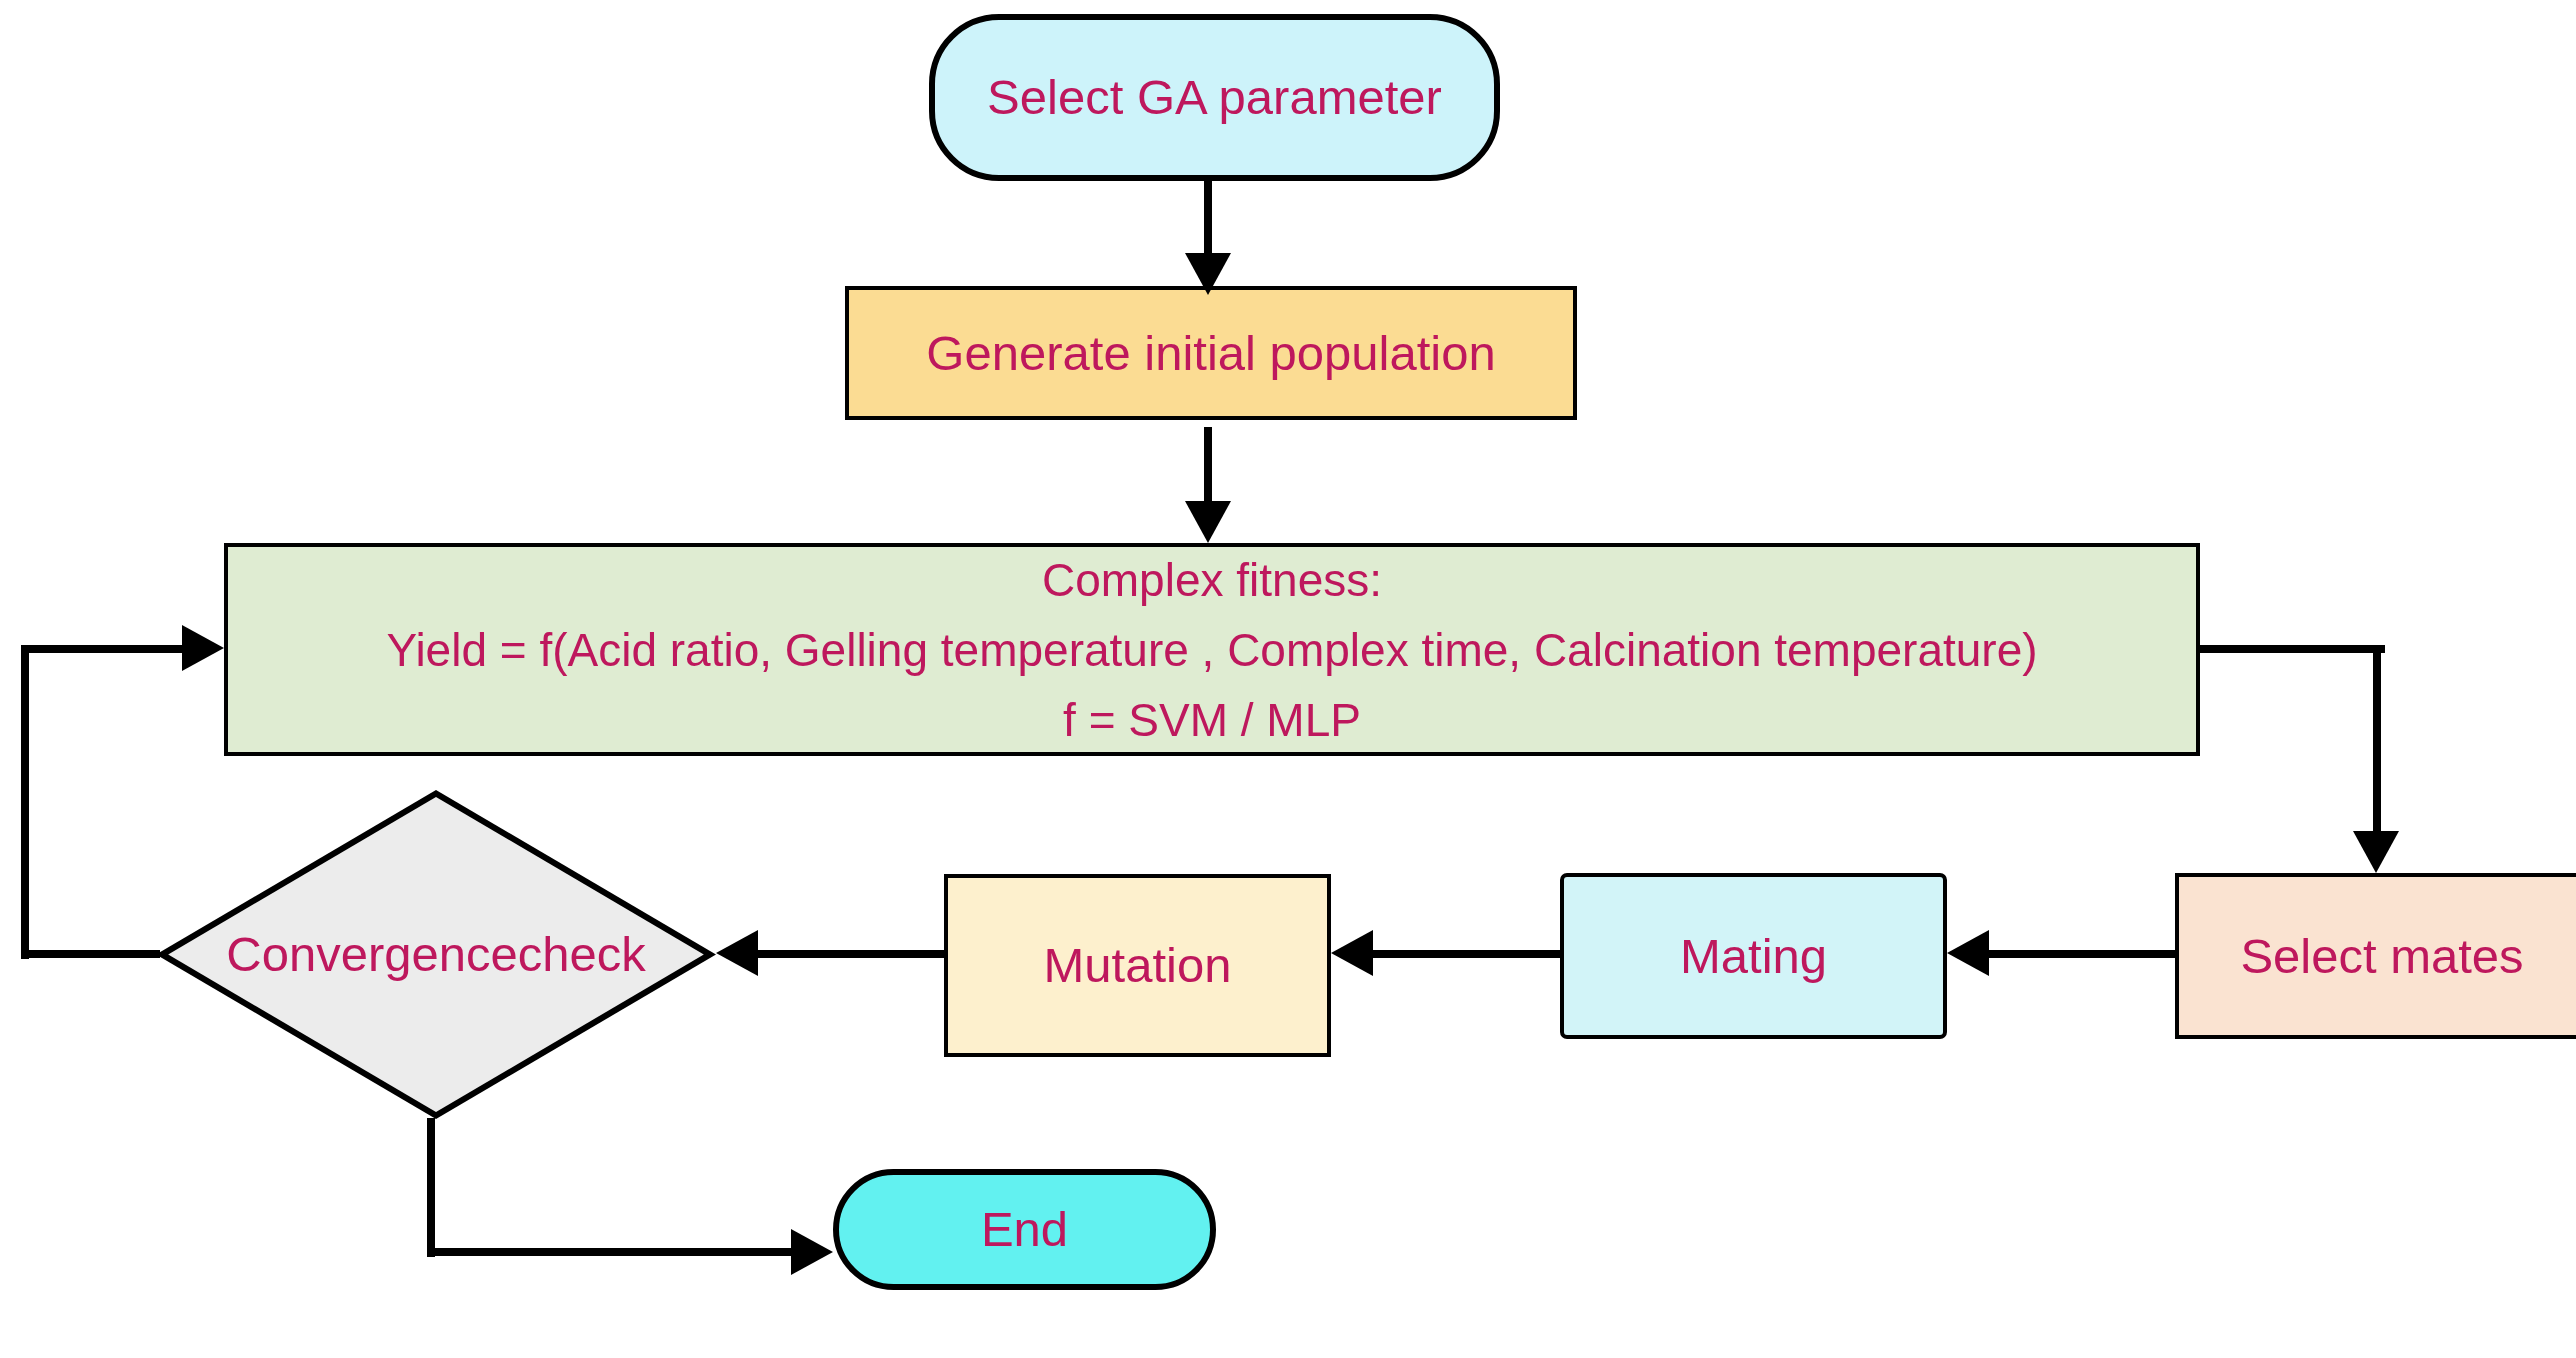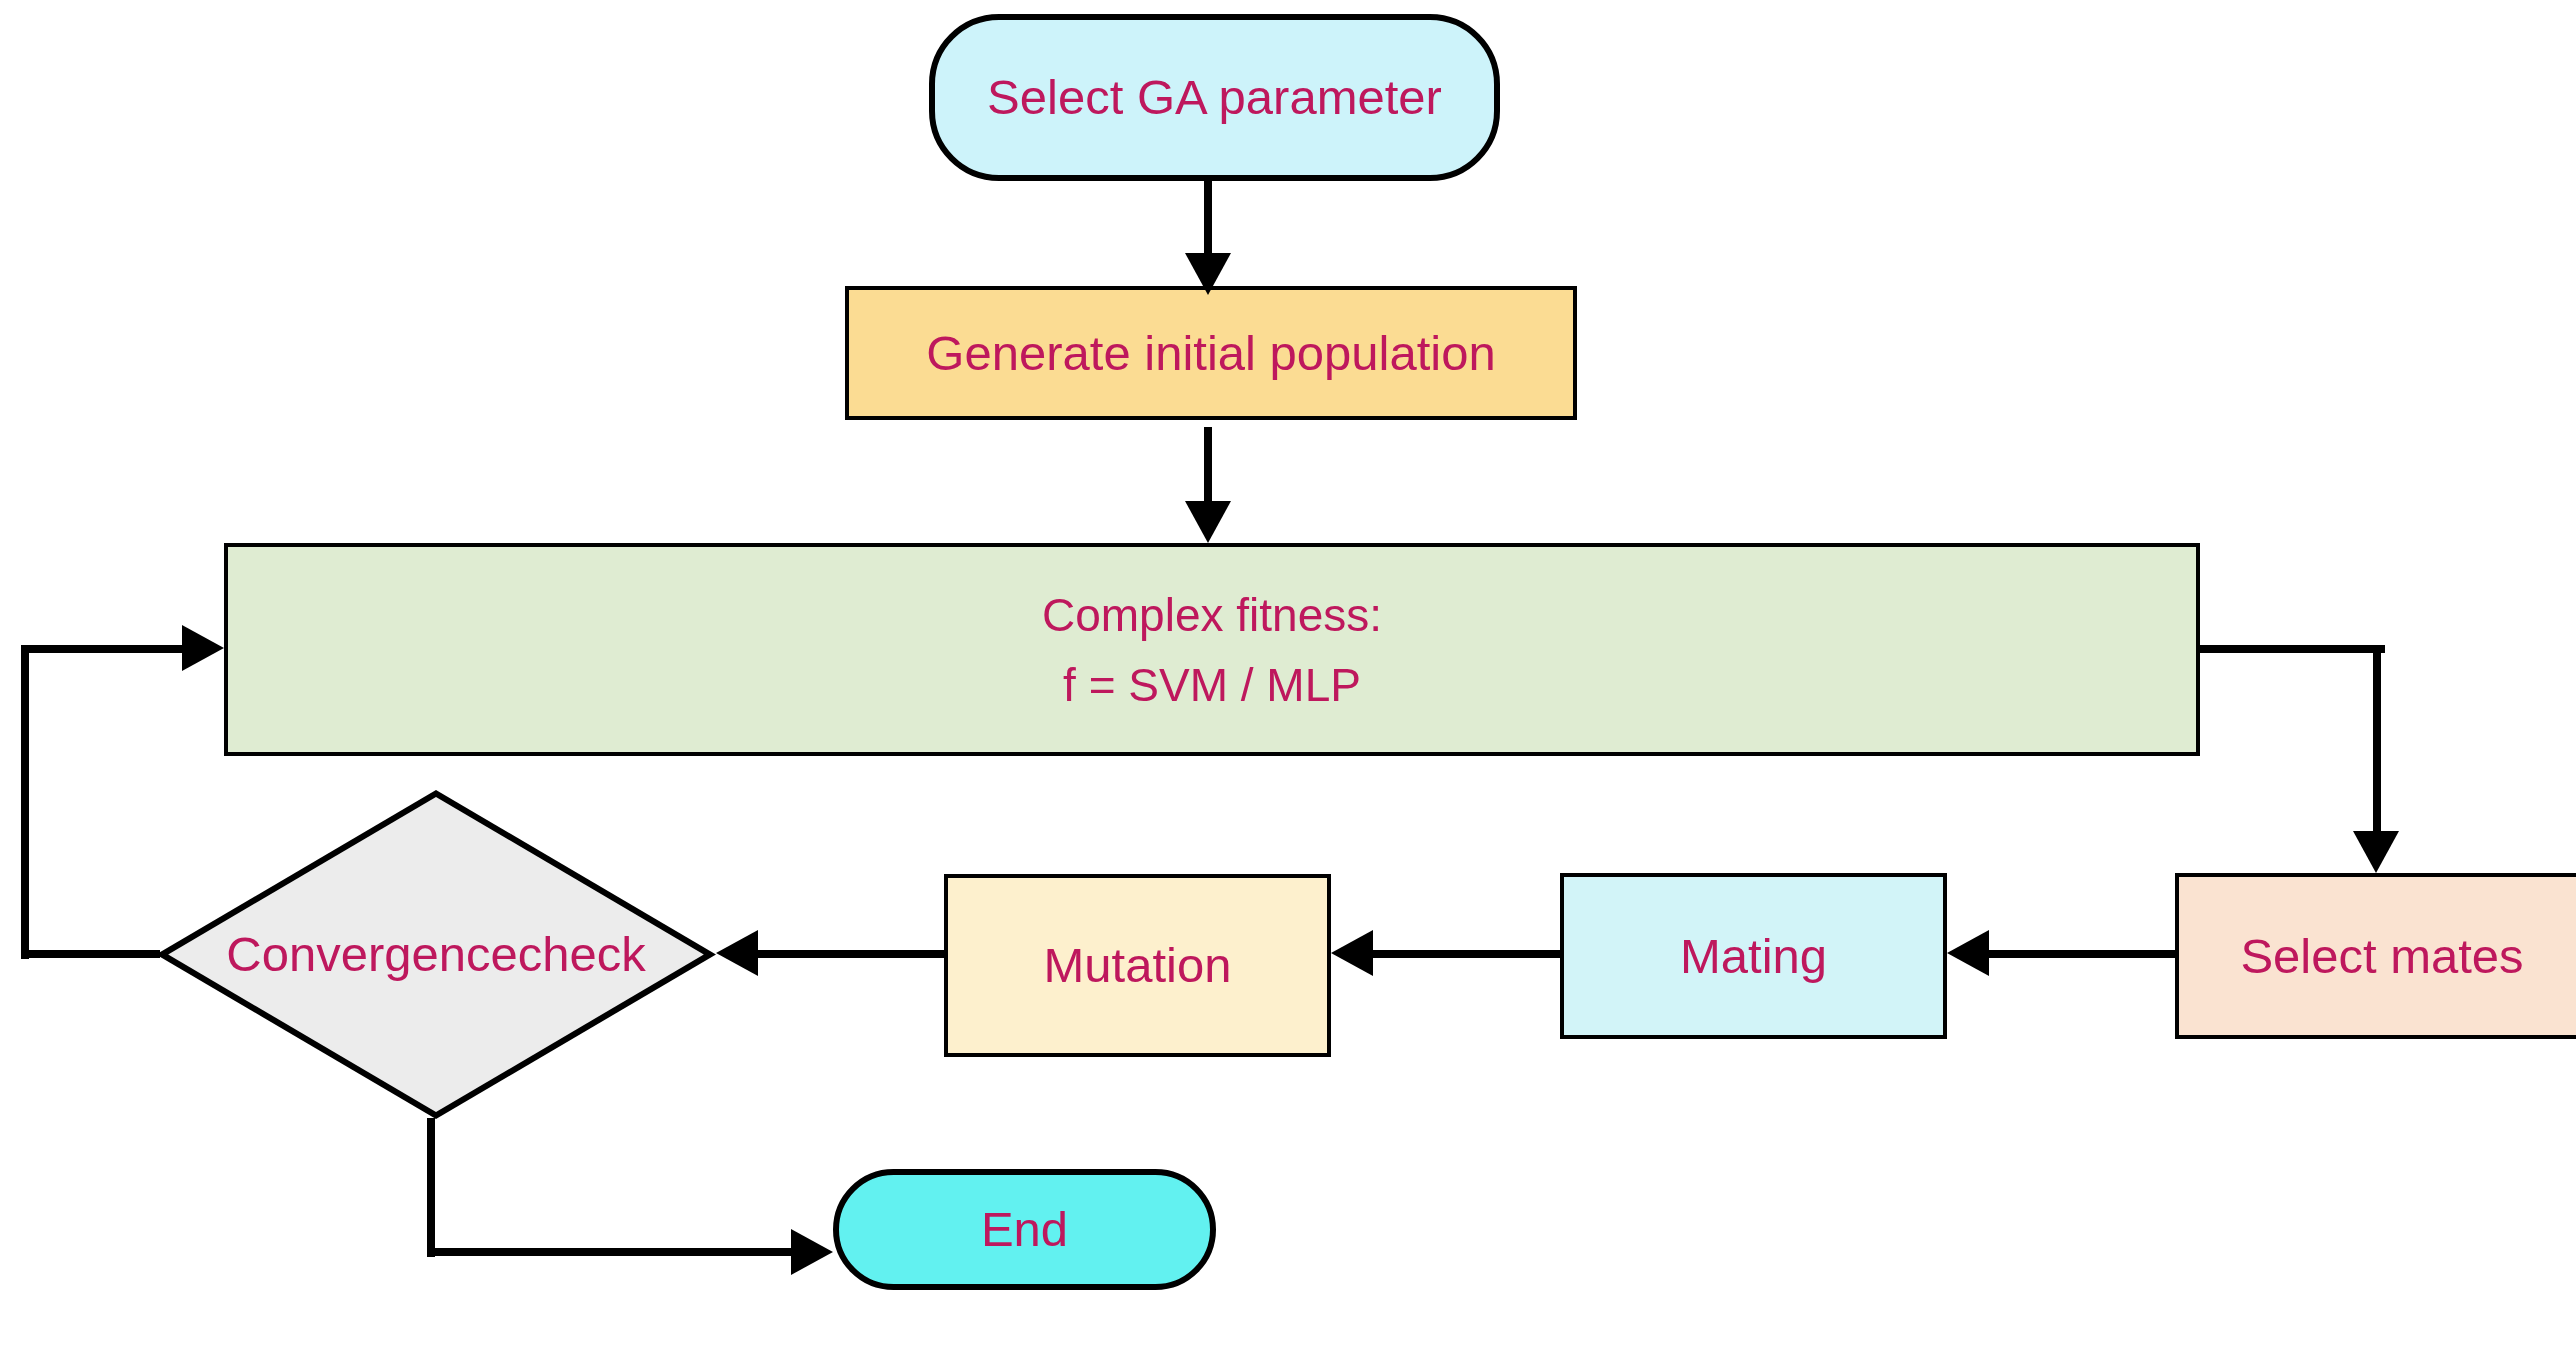--- a/index.html
+++ b/index.html
@@ -82,28 +82,29 @@
   <div class="node" id="n-start" style="background-color: rgb(205, 243, 250);">
     <span>Select GA parameter</span>
   </div>
 
   <div class="node" id="n-generate" style="background-color: rgb(251, 220, 147);">
     <span>Generate initial population</span>
   </div>
 
   <div class="node" id="n-fitness" style="background-color: rgb(223, 236, 210);">
     <span>Complex fitness:</span>
+    <span>Yield = f(Acid ratio, Gelling temperature , Complex time, Calcination temperature)</span>
     <span>f = SVM / MLP</span>
   </div>
 
   <div class="node" id="n-selectmates" style="background-color: rgb(250, 227, 209);">
     <span>Select mates</span>
   </div>
 
-  <div class="node" id="n-mating" style="background-color: rgb(210, 244, 248);">
+  <div class="node" id="n-mating" style="background-color: rgb(210, 244, 248); border-radius: 7px;">
     <span>Mating</span>
   </div>
 
   <div class="node" id="n-mutation" style="background-color: rgb(253, 240, 205);">
     <span>Mutation</span>
   </div>
 
   <div id="n-convergence">
     <div class="diamond-border"></div>
     <div class="diamond-fill" style="background-color: rgb(236, 236, 236);"></div>

